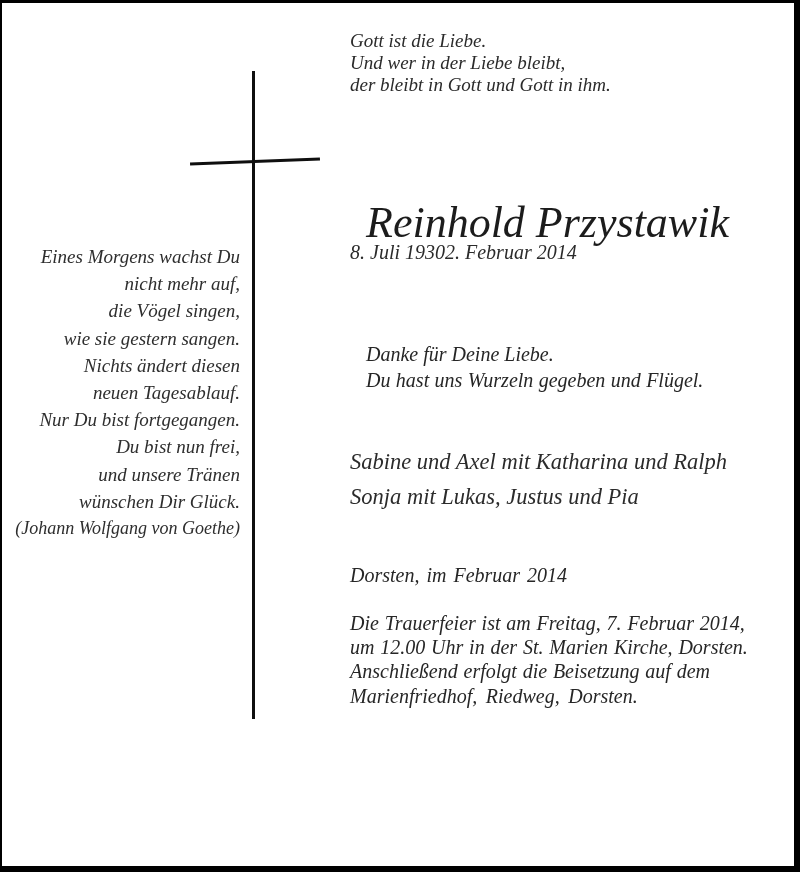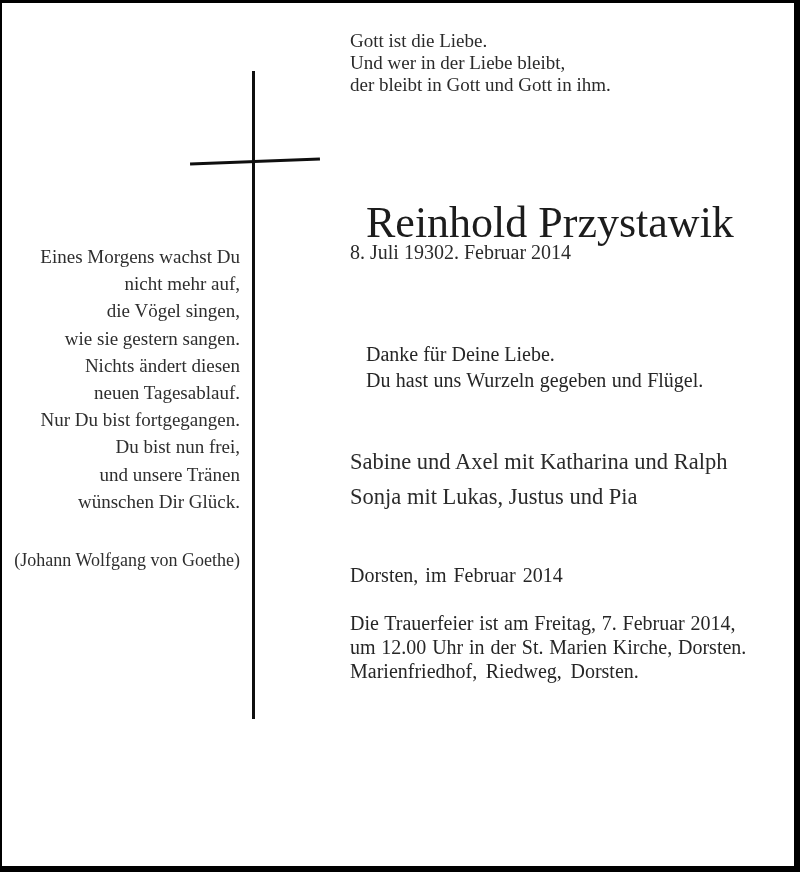--- a/index.html
+++ b/index.html
@@ -12,20 +12,21 @@
     width: 800px;
     height: 872px;
     box-sizing: border-box;
     background: #ffffff;
     border-style: solid;
     border-color: #000000;
     border-width: 3px 6px 6px 2px;
     overflow: hidden;
     font-family: "Liberation Serif", "DejaVu Serif", serif;
     color: #262626;
+    font-style: italic;
   }
   .abs { position: absolute; }
 
   
   .cross-vertical {
     position: absolute;
     left: 250px;
     top: 68px;
     width: 3px;
     height: 648px;
@@ -76,21 +77,20 @@
   .poem {
     left: 0px;
     top: 240px;
     width: 238px;
     text-align: right;
     font-size: 19px;
     line-height: 27.2px;
     color: #2e2e2e;
   }
   .poem-attribution {
-    margin-top: 32px;
     white-space: nowrap;
     text-align: right;
     font-size: 18px;
     color: #2e2e2e;
   }
 
   
   .thanks {
     left: 364px;
     top: 339px;
@@ -182,17 +182,18 @@
   <div class="abs family">
       <div class="line">Sabine und Axel mit Katharina und Ralph</div>
       <div class="line">Sonja mit Lukas, Justus und Pia</div>
     </div>
 
   <div class="abs place-date">Dorsten, im Februar 2014</div>
 
   <div class="abs funeral">
       <div class="line">Die Trauerfeier ist am Freitag, 7. Februar 2014,</div>
       <div class="line">um 12.00 Uhr in der St. Marien Kirche, Dorsten.</div>
+      <div class="line">Anschließend erfolgt die Beisetzung auf dem</div>
       <div class="line">Marienfriedhof, Riedweg, Dorsten.</div>
     </div>
 
 
 </div>
 
 </body></html>

